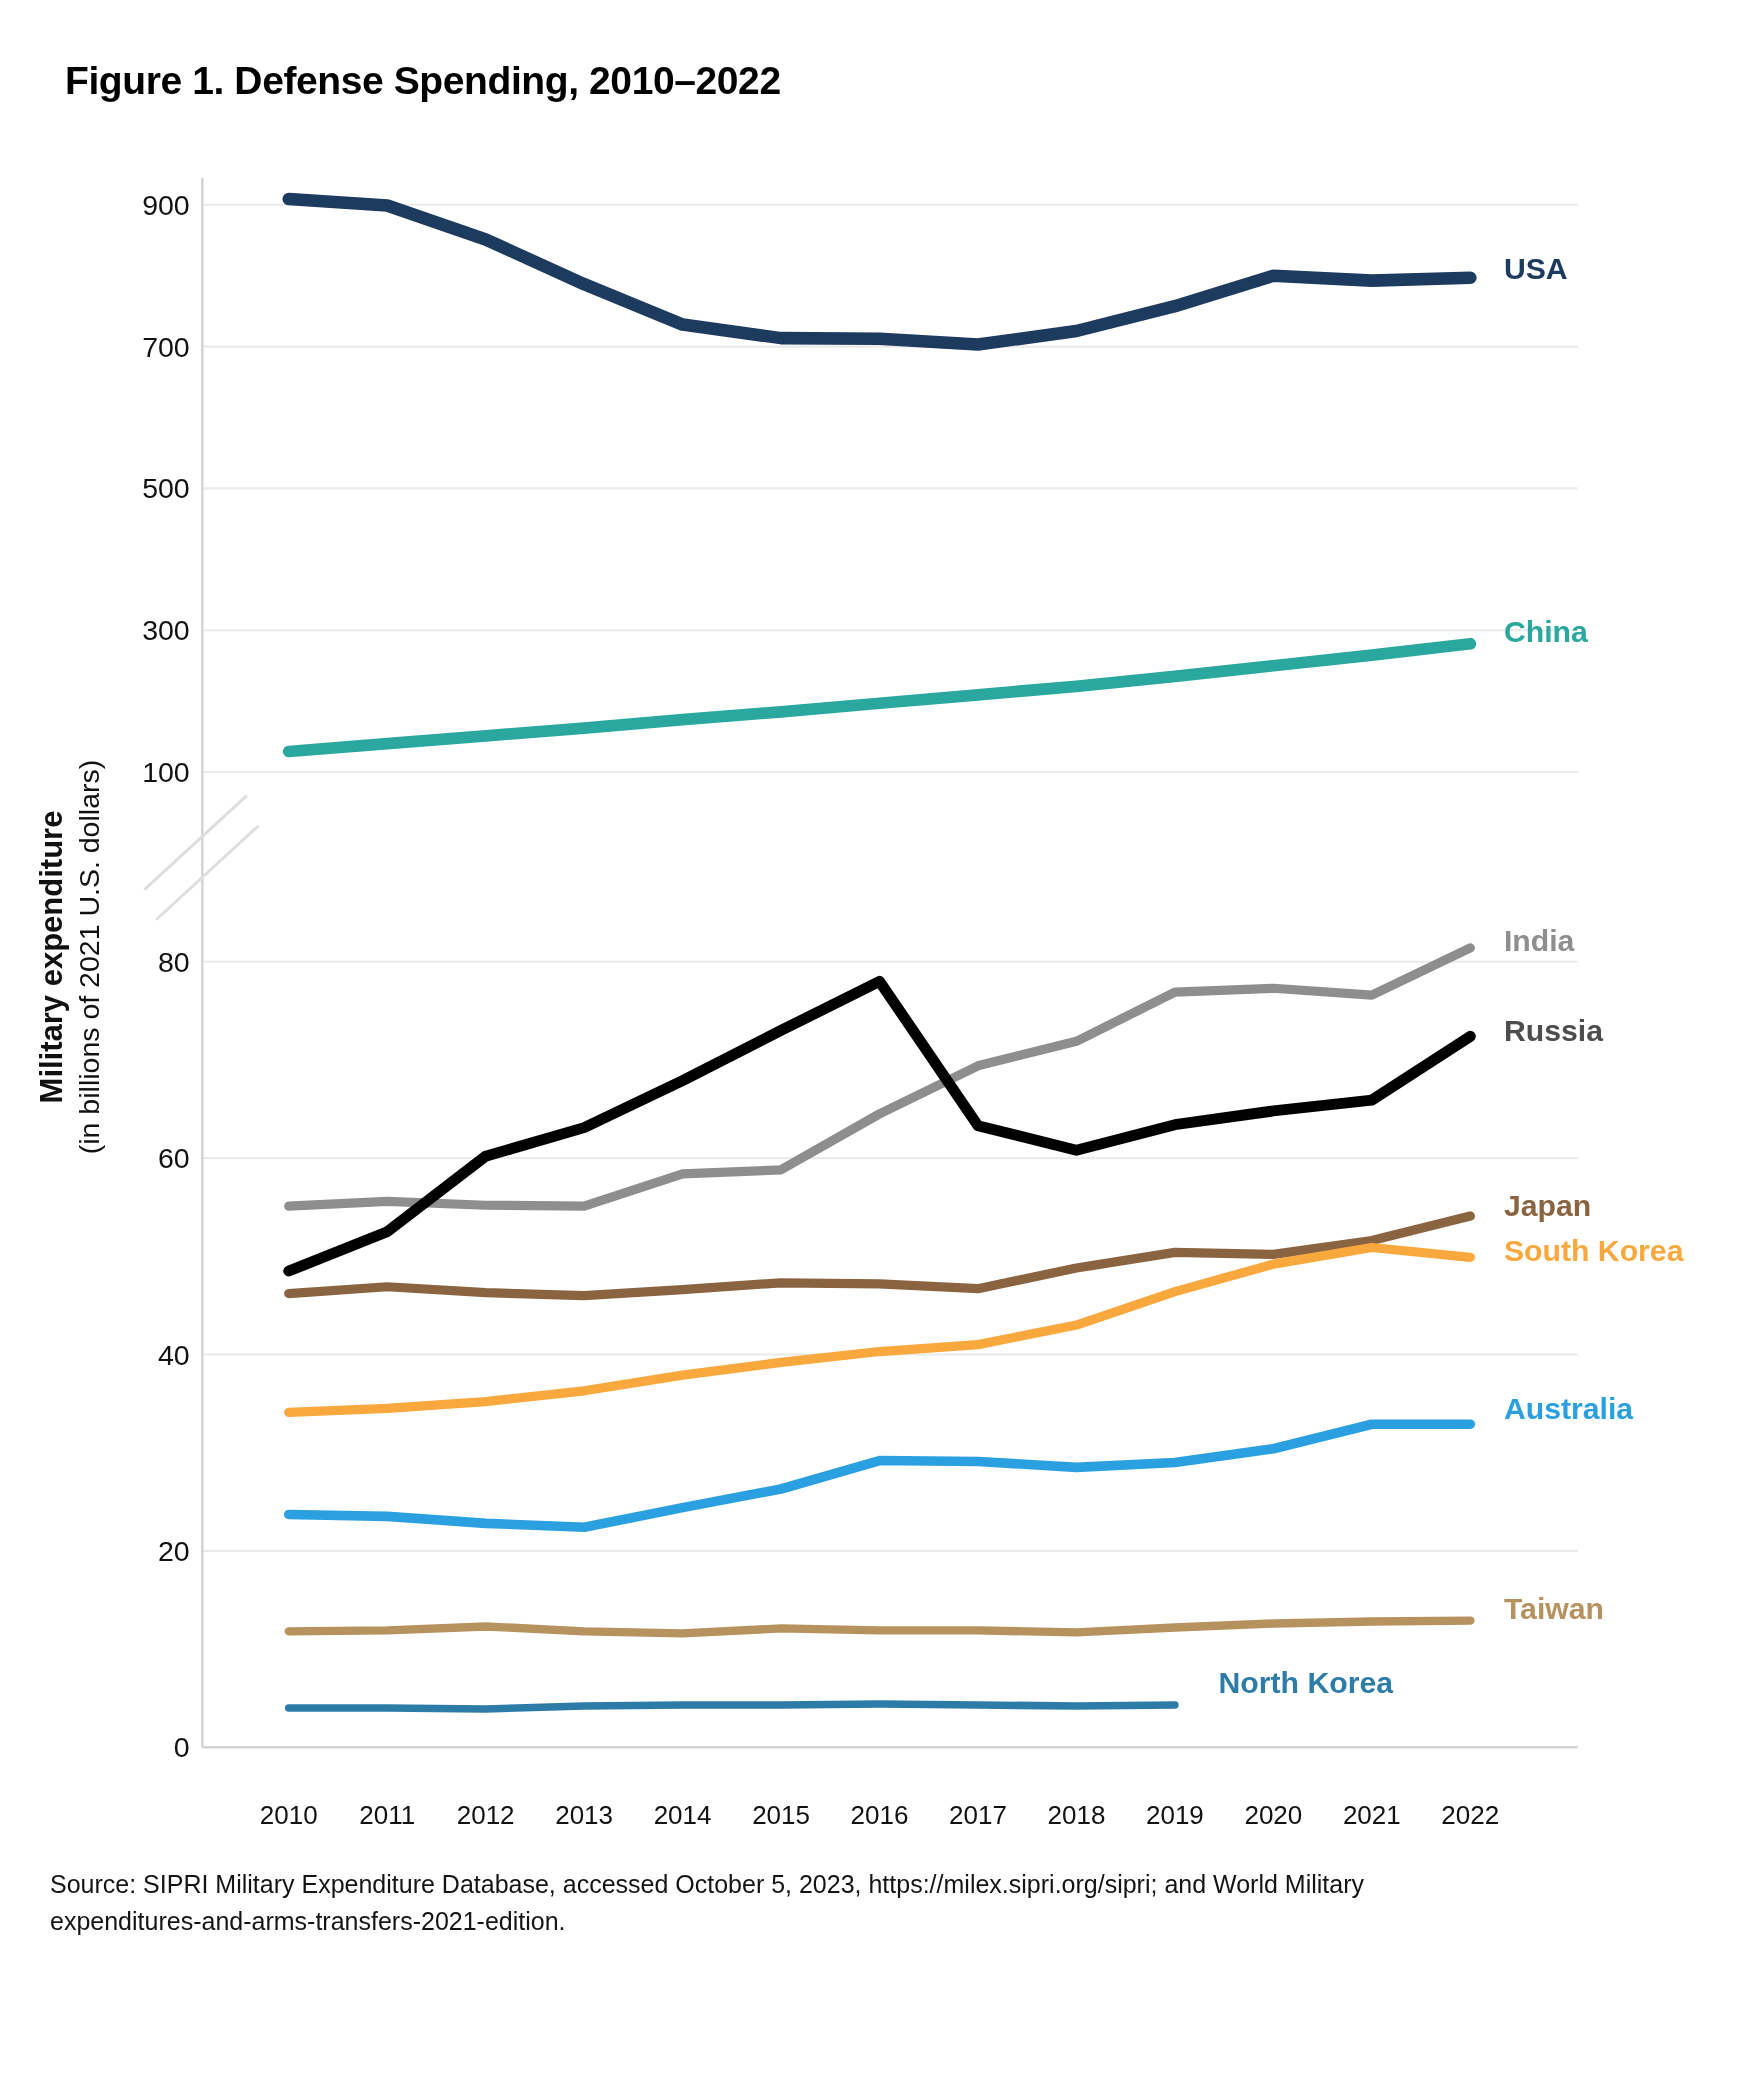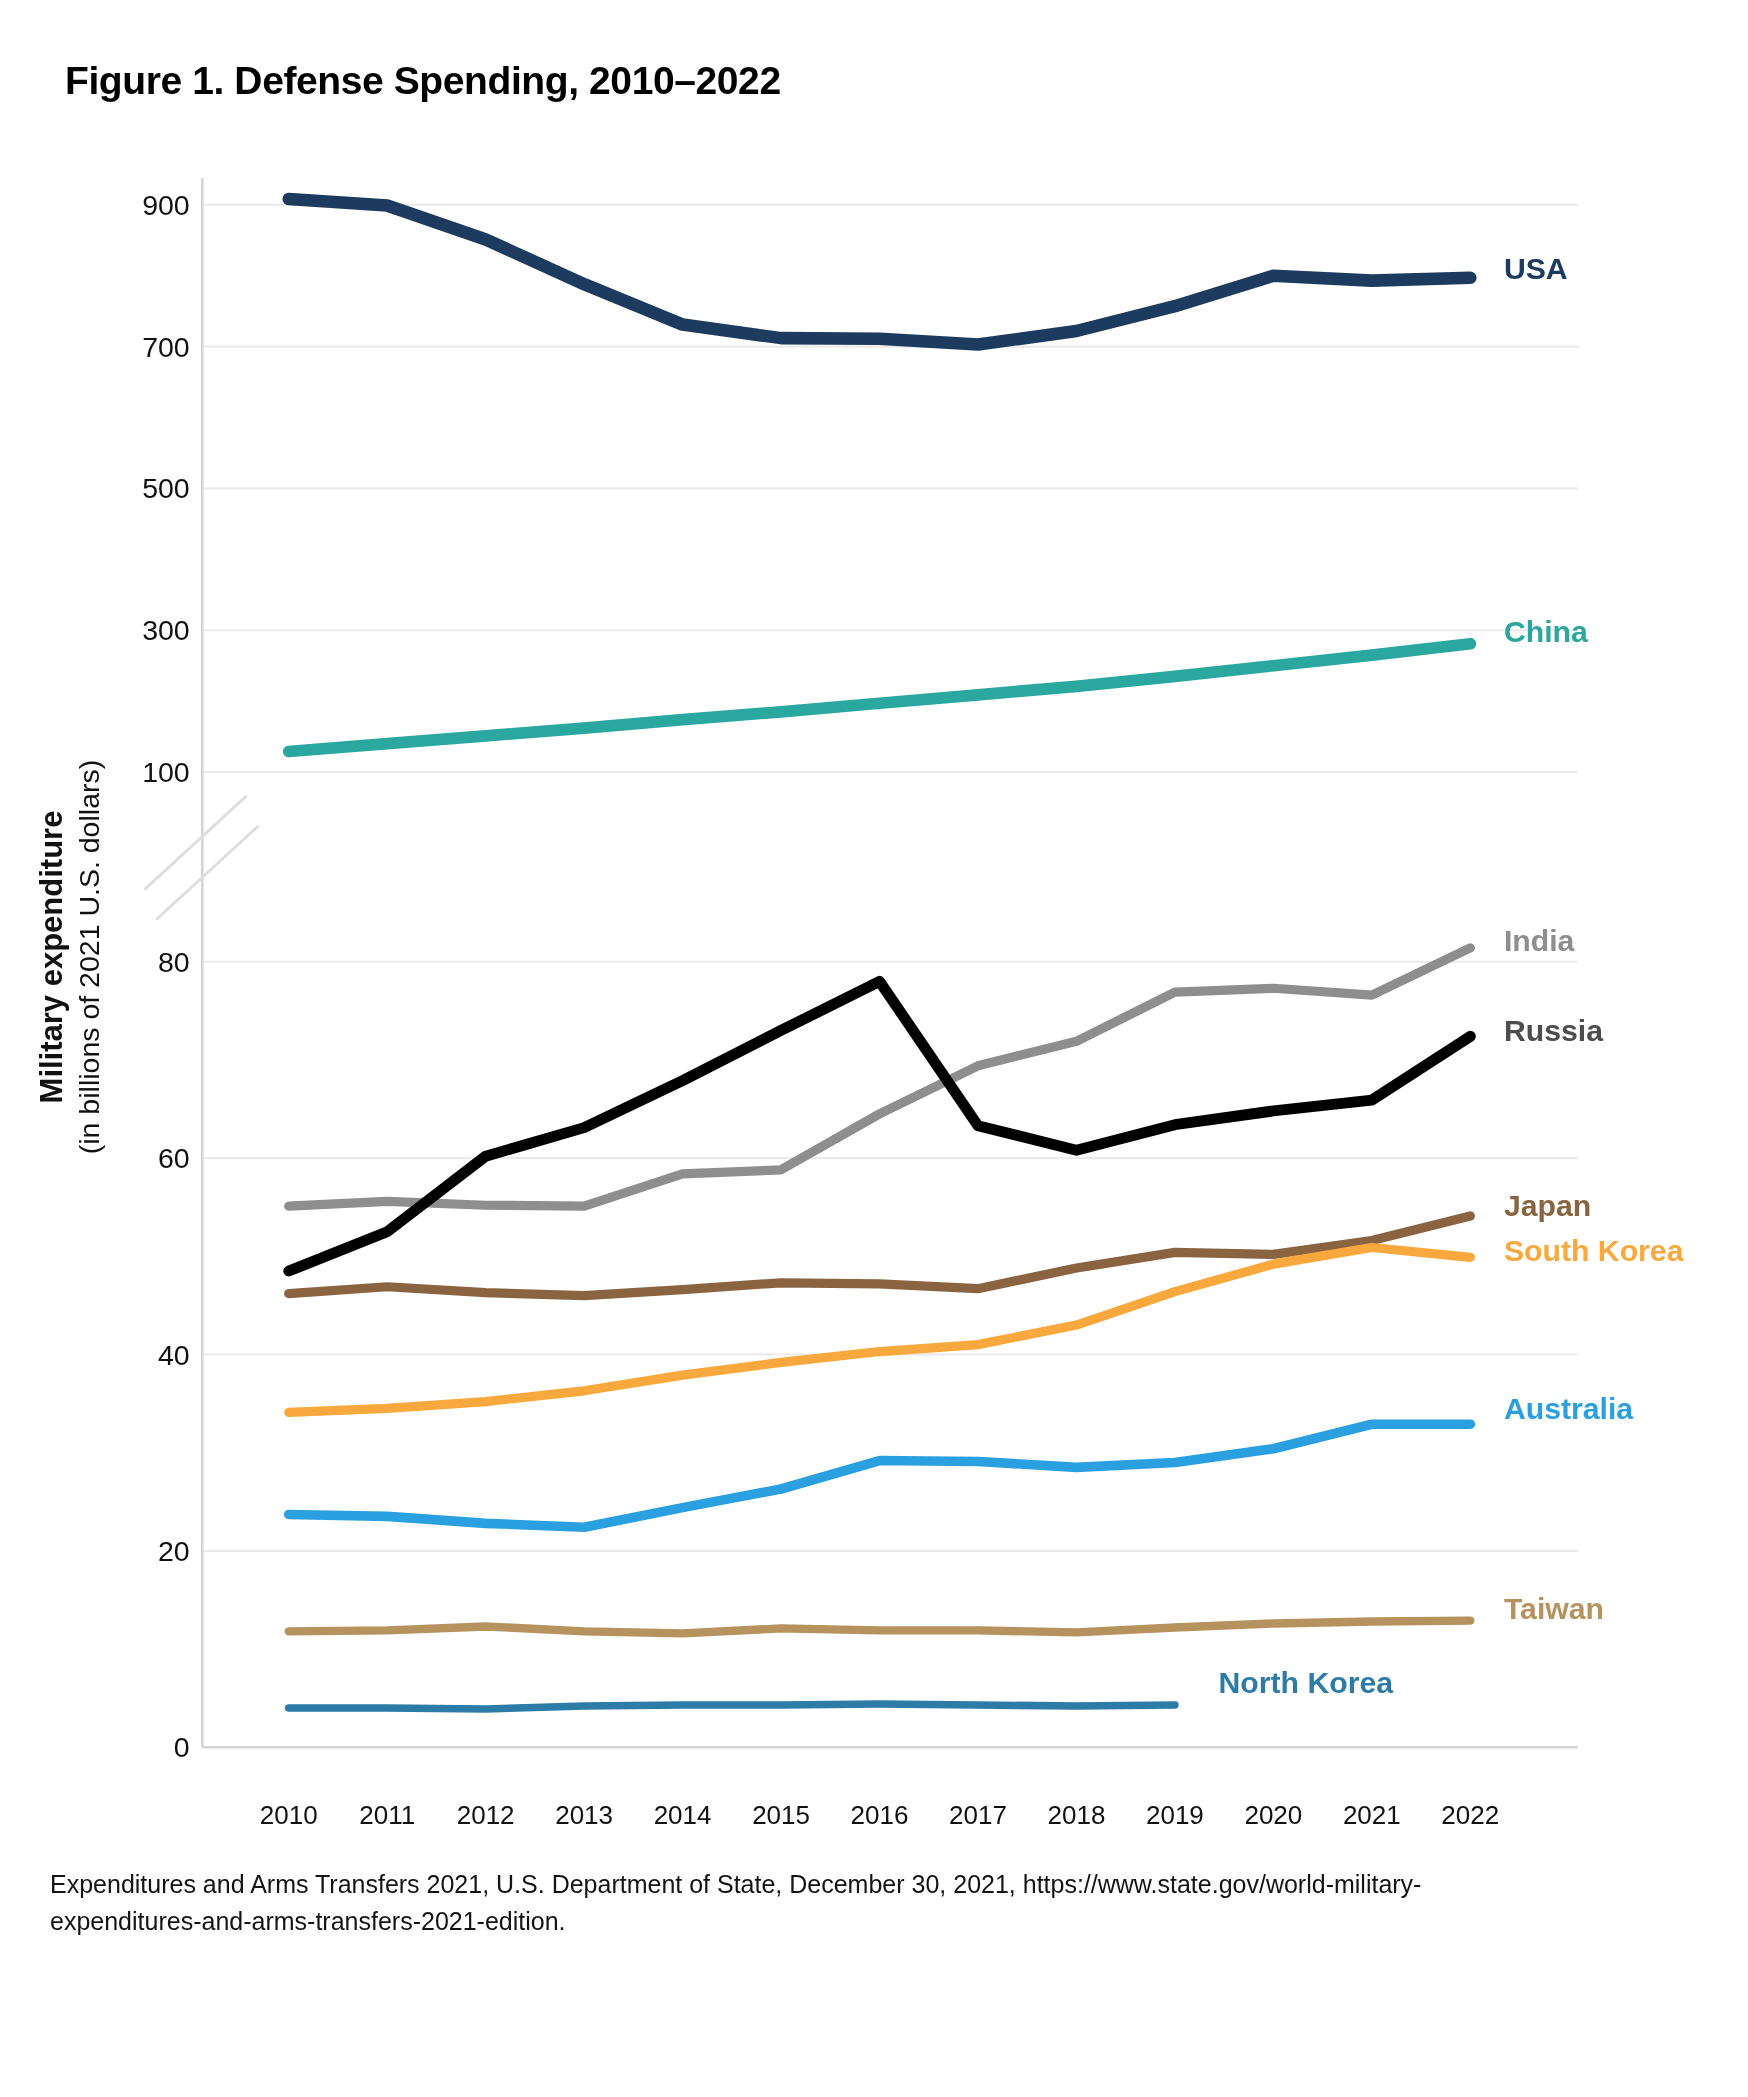--- a/index.html
+++ b/index.html
@@ -128,18 +128,18 @@
       <text x="1047.98" y="2174" fill="#111111" font-size="31" text-anchor="middle">2016</text>
       <text x="1165.31" y="2174" fill="#111111" font-size="31" text-anchor="middle">2017</text>
       <text x="1282.6399999999999" y="2174" fill="#111111" font-size="31" text-anchor="middle">2018</text>
       <text x="1399.97" y="2174" fill="#111111" font-size="31" text-anchor="middle">2019</text>
       <text x="1517.3" y="2174" fill="#111111" font-size="31" text-anchor="middle">2020</text>
       <text x="1634.6299999999999" y="2174" fill="#111111" font-size="31" text-anchor="middle">2021</text>
       <text x="1751.96" y="2174" fill="#111111" font-size="31" text-anchor="middle">2022</text>
     </svg>
 
   <div class="footer">
-    <div>Expenditures and Arms Transfers 2021, U.S. Department of State, December 30, 2021, https://www.state.gov/world-military-</div>
+    <div>Source: SIPRI Military Expenditure Database, accessed October 5, 2023, https://milex.sipri.org/sipri; and World Military</div>
     <div>expenditures-and-arms-transfers-2021-edition.</div>
   </div>
 
 </div>
 
 
 </body></html>

